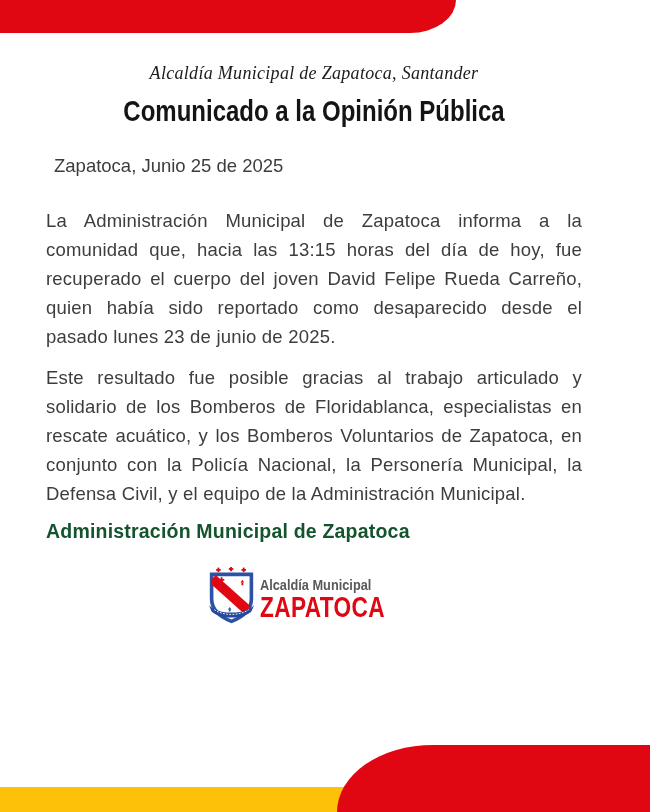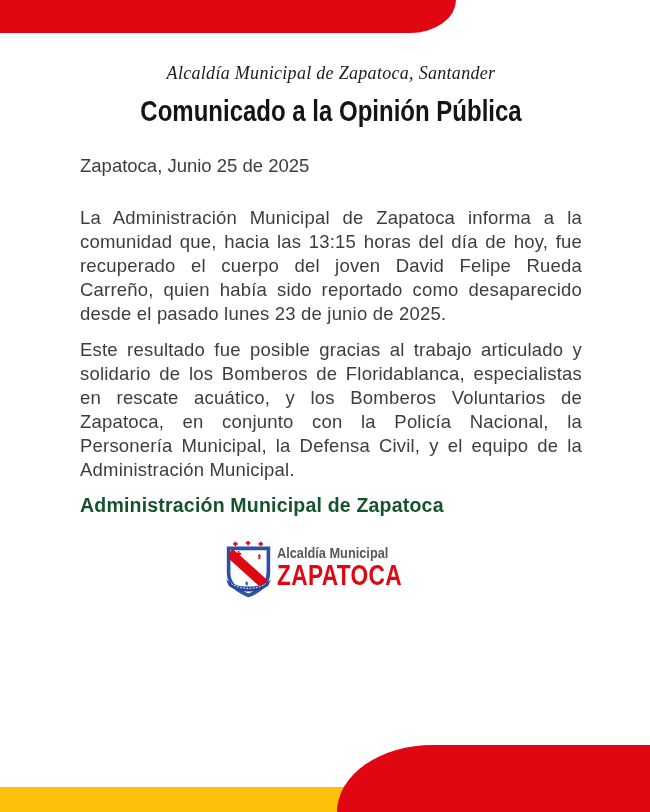--- a/index.html
+++ b/index.html
@@ -27,21 +27,21 @@
     position:absolute;bottom:0;right:0;
     width:313px;height:67px;
     background:var(--red,#e00713);
     border-top-left-radius:96px 67px;
   }
   
   .content{
     position:absolute;top:0;left:0;
     box-sizing:border-box;
     width:650px;
-    padding:62px 68px 0 80px;
+    padding:62px 68px 0 46px;
   }
   .script-head{
     font-family:"Liberation Serif",serif;
     font-style:italic;
     font-size:18px;
     line-height:22px;
     text-align:center;
     color:#1c1c1c;
     letter-spacing:.3px;
   }
@@ -51,45 +51,45 @@
     font-weight:700;
     line-height:34px;
     text-align:center;
     color:#141414;
     transform:scaleX(.8);
     transform-origin:50% 50%;
     letter-spacing:0;
     white-space:nowrap;
   }
   .date{
-    margin:27px 0 0 0;
+    margin:27px 0 0 8px;
     font-size:18.5px;
     line-height:22px;
   }
   .body-p{
     margin:0 0 12px 0;
     font-size:18.5px;
-    line-height:24px;
+    line-height:29px;
     text-align:justify;
     letter-spacing:.2px;
   }
   .body-p.first{margin-top:29px;}
   .signature{
     margin:6px 0 0 0;
     font-size:19.5px;
     font-weight:700;
     color:#14532d;
     letter-spacing:.2px;
   }
   
   .logo{
     margin-top:24px;
     display:flex;
     justify-content:center;
-    align-items:flex-start;
+    align-items:center;
     gap:5px;
   }
   .shield{display:block;flex:0 0 auto;}
   .shield .outline{fill:#ffffff;stroke:var(--blue,#2b52a5);stroke-width:4;}
   .shield .bend{fill:var(--red,#e00713);}
   .shield .mark-red{fill:var(--red,#e00713);}
   .shield .mark-blue{fill:var(--blue,#2b52a5);}
   .shield .ribbon{fill:#27489c;}
   .logo-text{display:flex;flex-direction:column;padding-top:5px;}
   .logo-top{

